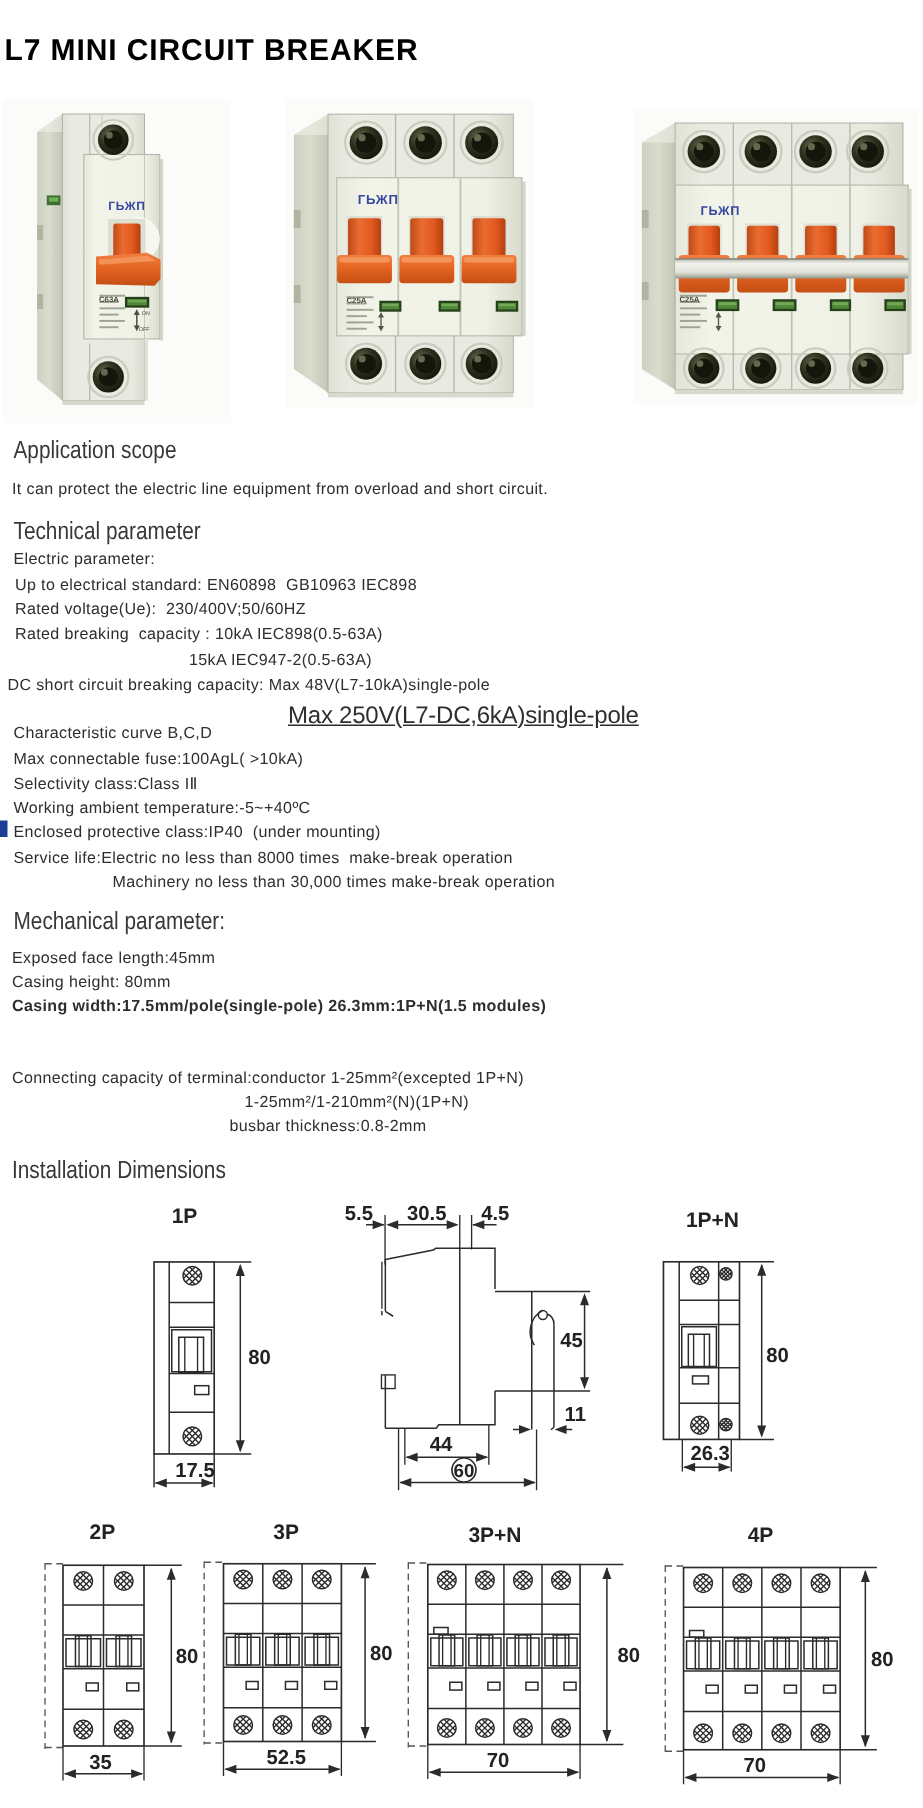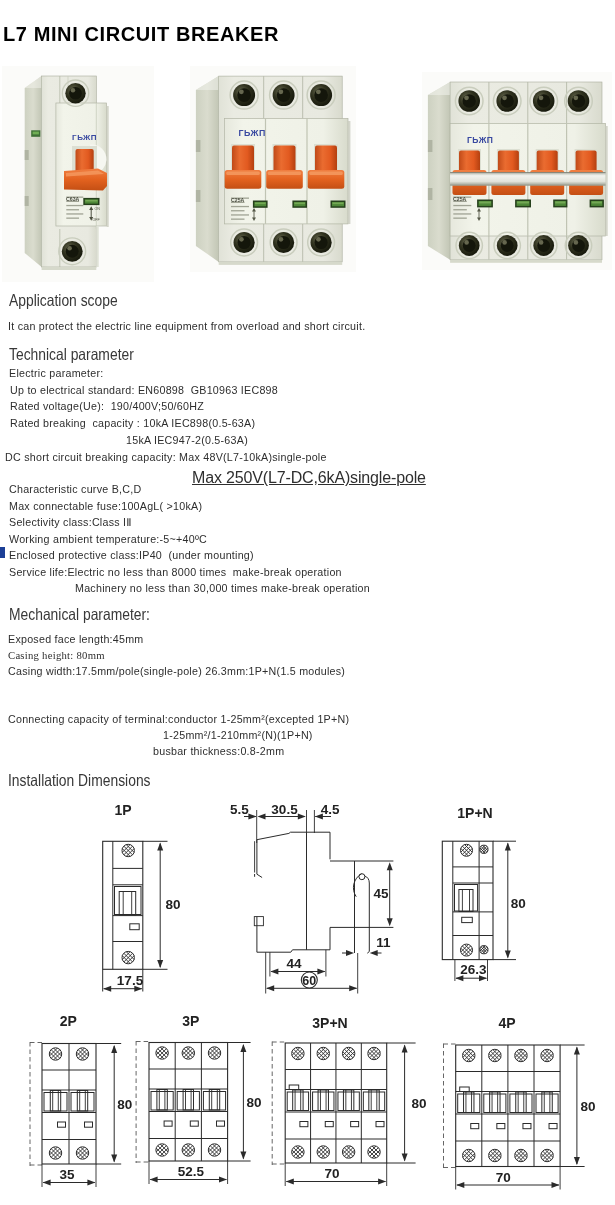--- a/index.html
+++ b/index.html
@@ -13,37 +13,37 @@
 <body>
 <div id="page">
   <div id="title">L7 MINI CIRCUIT BREAKER</div>
 
   <div class="h" style="left:9px;top:291px;">Application scope</div>
   <div class="t" style="left:8px;top:320px;">It can protect the electric line equipment from overload and short circuit.</div>
 
   <div class="h" style="left:9px;top:345px;">Technical parameter</div>
   <div class="t" style="left:9px;top:367px;">Electric parameter:</div>
   <div class="t" style="left:10px;top:384px;">Up to electrical standard: EN60898  GB10963 IEC898</div>
-  <div class="t" style="left:10px;top:400px;">Rated voltage(Ue):  190/400V;50/60HZ</div>
+  <div class="t" style="left:10px;top:400px;">Rated voltage(Ue):  230/400V;50/60HZ</div>
   <div class="t" style="left:10px;top:417px;">Rated breaking  capacity : 10kA IEC898(0.5-63A)</div>
   <div class="t" style="left:126px;top:434px;">15kA IEC947-2(0.5-63A)</div>
   <div class="t" style="left:5px;top:451px;">DC short circuit breaking capacity: Max 48V(L7-10kA)single-pole</div>
   <div class="t" style="left:192px;top:469px;letter-spacing:-0.15px;font-size:16px;text-decoration:underline;">Max 250V(L7-DC,6kA)single-pole</div>
   <div class="t" style="left:9px;top:483px;">Characteristic curve B,C,D</div>
   <div class="t" style="left:9px;top:500px;">Max connectable fuse:100AgL( &gt;10kA)</div>
   <div class="t" style="left:9px;top:516px;">Selectivity class:Class IⅡ</div>
   <div class="t" style="left:9px;top:533px;">Working ambient temperature:-5~+40ºC</div>
   <div class="t" style="left:9px;top:549px;">Enclosed protective class:IP40  (under mounting)</div>
   <div class="t" style="left:9px;top:566px;">Service life:Electric no less than 8000 times  make-break operation</div>
   <div class="t" style="left:75px;top:582px;">Machinery no less than 30,000 times make-break operation</div>
 
   <div class="h" style="left:9px;top:605px;">Mechanical parameter:</div>
   <div class="t" style="left:8px;top:633px;">Exposed face length:45mm</div>
-  <div class="t" style="left:8px;top:649px;font-family:Liberation Serif, serif;">Casing height: 80mm</div>
-  <div class="t" style="left:8px;top:665px;">Casing width:17.5mm/pole(single-pole) 26.3mm:1P+N(1.5 modules)</div>
+  <div class="t" style="left:8px;top:649px;">Casing height: 80mm</div>
+  <div class="t" style="left:8px;top:665px;font-weight:bold;">Casing width:17.5mm/pole(single-pole) 26.3mm:1P+N(1.5 modules)</div>
   <div class="t" style="left:8px;top:713px;">Connecting capacity of terminal:conductor 1-25mm²(excepted 1P+N)</div>
   <div class="t" style="left:163px;top:729px;">1-25mm²/1-210mm²(N)(1P+N)</div>
   <div class="t" style="left:153px;top:745px;">busbar thickness:0.8-2mm</div>
 
   <div class="h" style="left:8px;top:771px;">Installation Dimensions</div>
 
   <div style="position:absolute;left:0;top:547px;width:5px;height:11px;background:#1c3f96;"></div>
 
   <svg id="gfx" style="position:absolute;left:0;top:0;" width="615" height="1205" viewBox="0 0 615 1205">
 <defs>

